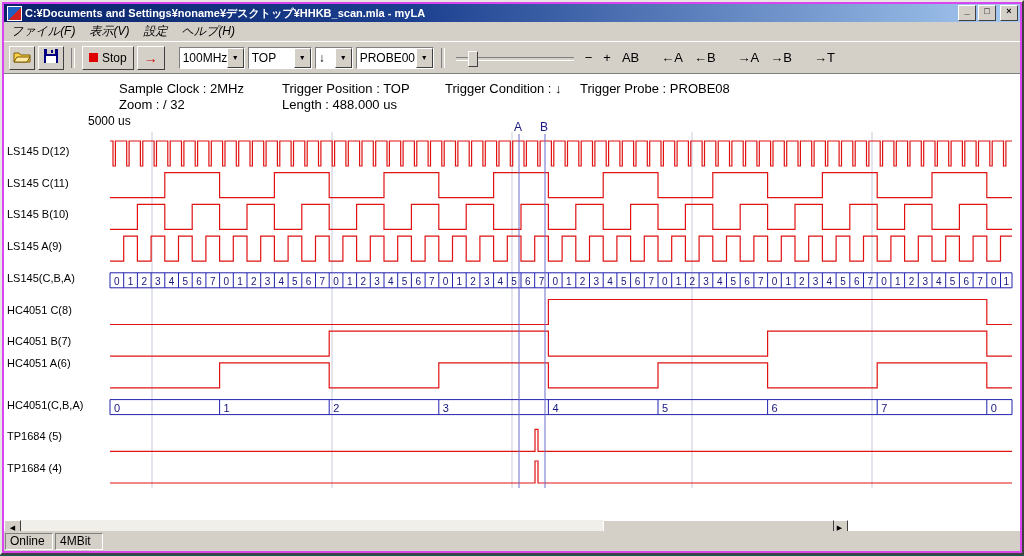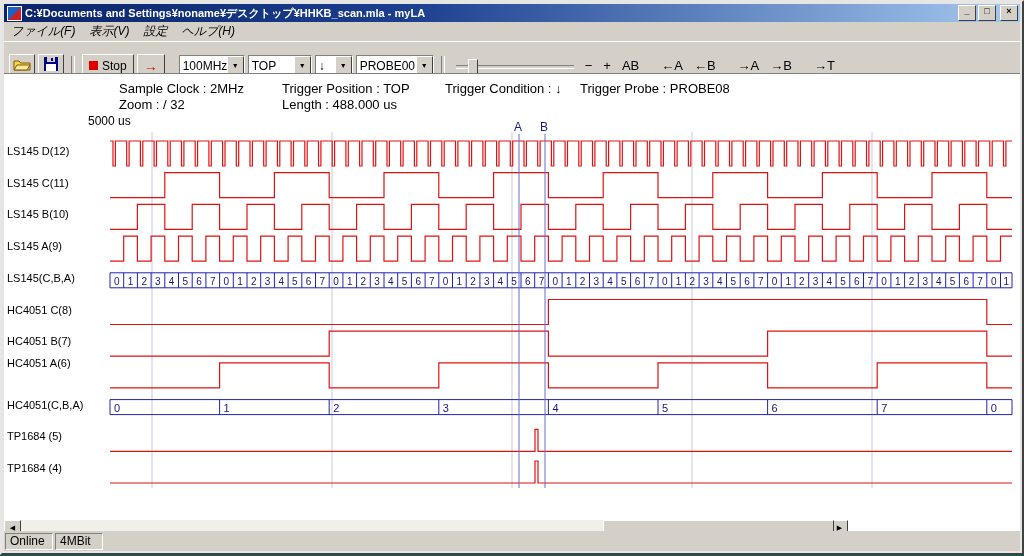--- a/index.html
+++ b/index.html
@@ -1,37 +1,37 @@
 <!DOCTYPE html>
 <html><head>
 <meta charset="utf-8">
 <style>
   html,body{margin:0;padding:0;width:1024px;height:556px;overflow:hidden;
     background:#0f5a55;font-family:"Liberation Sans","DejaVu Sans",sans-serif;}
-  .win{position:absolute;left:0;top:0;width:1020px;height:551px;background:#e5e5e5;
+  .win{position:absolute;left:0;top:0;width:1020px;height:551px;background:#d946ef;
     border:2px solid;border-color:#e8e6e2 #404040 #404040 #e8e6e2;}
   
   .titlebar{position:absolute;left:2px;top:2px;right:2px;height:18px;
     background:linear-gradient(to right,#0a246a,#1b3f8f 40%,#a6caf0);
     display:flex;align-items:center;padding:0 2px;}
   .sysicon{width:13px;height:13px;margin:0 3px 0 1px;
     background:linear-gradient(135deg,#2060c0 50%,#d02020 50%);border:1px solid #fff;}
   .titletext{color:#fff;font-size:11px;font-weight:bold;white-space:nowrap;flex:1;
     overflow:hidden;}
   .winbtns{display:flex;gap:2px;}
   .wbtn{width:16px;height:14px;background:#d4d0c8;border:1px solid;
     border-color:#fff #404040 #404040 #fff;font-size:9px;line-height:11px;
     text-align:center;font-weight:bold;color:#000;}
   
   .menubar{position:absolute;left:2px;top:20px;right:2px;height:19px;display:flex;
     align-items:center;font-size:12px;background:#d4d0c8;font-style:italic;}
   .menuitem{padding:2px 7px;}
   
   .toolbar{position:absolute;left:2px;top:39px;right:2px;height:31px;display:flex;
-    align-items:center;padding:8px 5px;gap:3px;background:#d4d0c8;
+    align-items:center;padding:0 5px;gap:3px;background:#d4d0c8;
     border-top:1px solid #fff;border-bottom:5px solid #14532d;}
   .toolbtn{width:24px;height:22px;background:#d4d0c8;border:1px solid;
     border-color:#fff #404040 #404040 #fff;display:flex;align-items:center;
     justify-content:center;}
   .sep{width:2px;height:20px;border-left:1px solid #808080;border-right:1px solid #fff;
     margin:0 4px;}
   .stopbtn{height:22px;background:#d4d0c8;border:1px solid;
     border-color:#fff #404040 #404040 #fff;display:flex;align-items:center;
     padding:0 6px;font-size:12px;gap:4px;}
   .stopsq{width:9px;height:9px;background:#e00000;}

